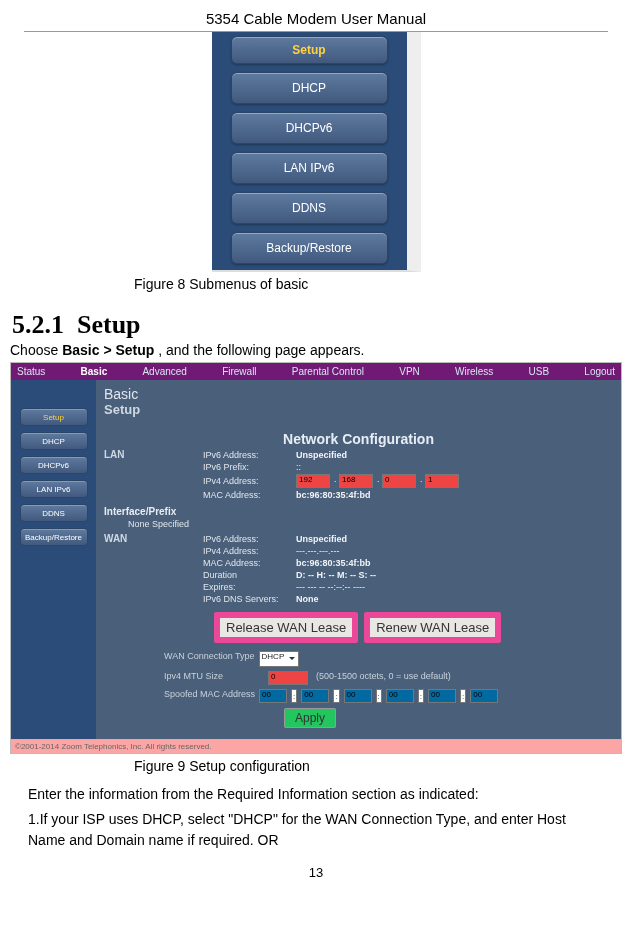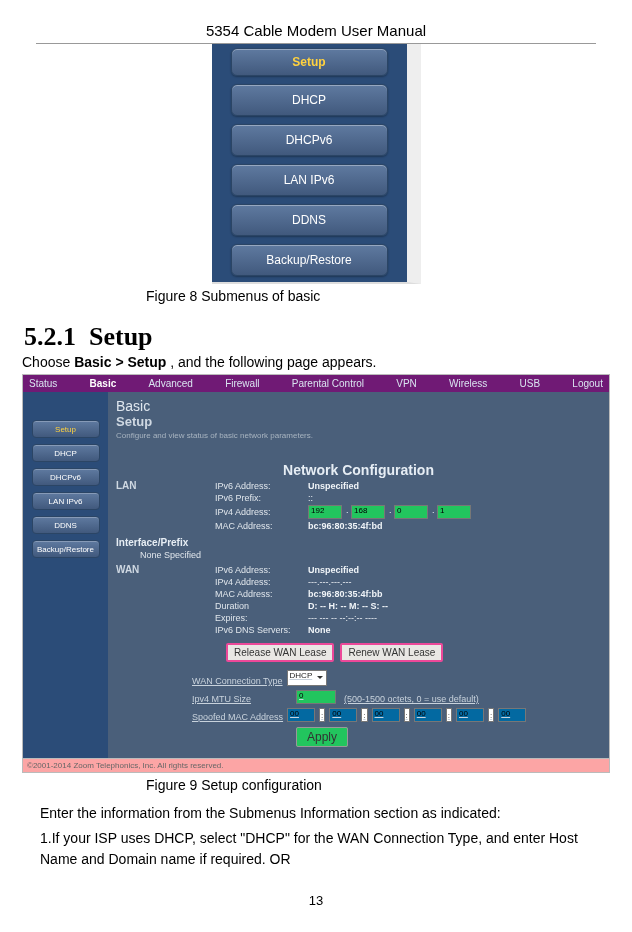--- a/index.html
+++ b/index.html
@@ -4,21 +4,21 @@
 <style>
   body {
     margin: 0;
     font-family: Arial, sans-serif;
     width: 632px;
     background: #fff;
     color: #000;
     font-size: 13px;
   }
   .page {
-    padding: 16px;
+    padding: 4px;
   }
   .doc-title {
     text-align: center;
     font-size: 15px;
     padding: 6px 0 4px;
     border-bottom: 1px solid #999;
     margin: 0 20px;
   }
   
   .fig8-wrap {
@@ -140,50 +140,49 @@
     align-items:center;
   }
   .lanlbl { font-size:10px; color:#cfd8e2; font-weight:bold; }
   .klabel { font-size:9px; color:#e0e6ec;margin-left:33px; }
   .kval { font-size:9px; color:#f0f4f8; font-weight:bold; }
   .kvaln { font-weight:normal; }
   .ipin {
     display:inline-block;
     width:28px;
     height:12px;
-    background:#22c55e;
+    background:#ef4444;
     color:#000;
     border:1px solid #777;
     font-size:8px;
     padding:0 2px;
     margin-right:4px;
   }
   .ifp { font-size:10px; font-weight:bold; color:#e6edf4; margin-top:6px; }
   .none { font-size:9px; color:#e0e6ec; margin:2px 0 4px 24px; }
   .lease-row {
     margin:8px 0 6px 110px;
     display:flex;
     gap:6px;
   }
   .lease-btn {
     background:#e9e7e4;
-    border:2px solid #ec4899;
+    border:6px solid #ec4899;
     border-radius:2px;
     color:#333;
-    font-size:10px;
+    font-size:13px;
     padding:2px 6px;
   }
   .form-row {
-    margin:2px 0 2px 76px;
-    display:flex;
-    align-items:flex-end;
+    margin:2px 0 2px 60px;
+    display:flex;
+    align-items:flex-start;
     gap:4px;
     color:#c8d2dc;
     font-size:9px;
-    text-decoration:underline;
   }
   .form-row .sel {
     background:#fff;
     color:#222;
     height:14px;
     border:1px solid #777;
     font-size:8px;
     padding:0 14px 0 2px;
     position:relative;
   }
@@ -221,21 +220,21 @@
     border-top:1px solid #bbb;
   }
   .bodytext {
     font-size:14px;
     margin:4px 24px 0 24px;
     line-height:1.5;
   }
   .pagenum {
     text-align:center;
     font-size:13px;
-    margin:23px 0 6px;
+    margin:14px 0 6px;
   }
 </style>
 </head>
 <body>
 
 <div class="page">
   <div class="doc-title">5354 Cable Modem User Manual</div>
 
   <div class="fig8-wrap">
     <div class="submenu-panel">
@@ -274,21 +273,20 @@
         <div class="sbtn act">Setup</div>
         <div class="sbtn">DHCP</div>
         <div class="sbtn">DHCPv6</div>
         <div class="sbtn">LAN IPv6</div>
         <div class="sbtn">DDNS</div>
         <div class="sbtn">Backup/Restore</div>
       </div>
       <div class="main">
         <div class="htitle">Basic</div>
         <div class="hsub">Setup</div>
-        <div class="hdesc">Configure and view status of basic network parameters.</div>
         <div class="netconf">Network Configuration</div>
 
         <div class="kvblock">
           <div class="lanlbl">LAN</div>
           <div class="klabel">IPv6 Address:</div>
           <div class="kval">Unspecified</div>
 
           <div></div>
           <div class="klabel">IPv6 Prefix:</div>
           <div class="kval kvaln">::</div>
@@ -371,17 +369,17 @@
         <div class="apply-row">
           <span class="apply-btn">Apply</span>
         </div>
       </div>
     </div>
     <div class="footer-bar">©2001-2014 Zoom Telephonics, Inc. All rights reserved.</div>
   </div>
 
   <div class="caption indent">Figure 9 Setup configuration</div>
 
-  <div class="bodytext">Enter the information from the Submenus Information section as indicated:</div>
+  <div class="bodytext">Enter the information from the Required Information section as indicated:</div>
   <div class="bodytext">1.If your ISP uses DHCP, select "DHCP" for the WAN Connection Type, and enter Host Name and Domain name if required. OR</div>
 
   <div class="pagenum">13</div>
 </div>
 
 </body></html>

